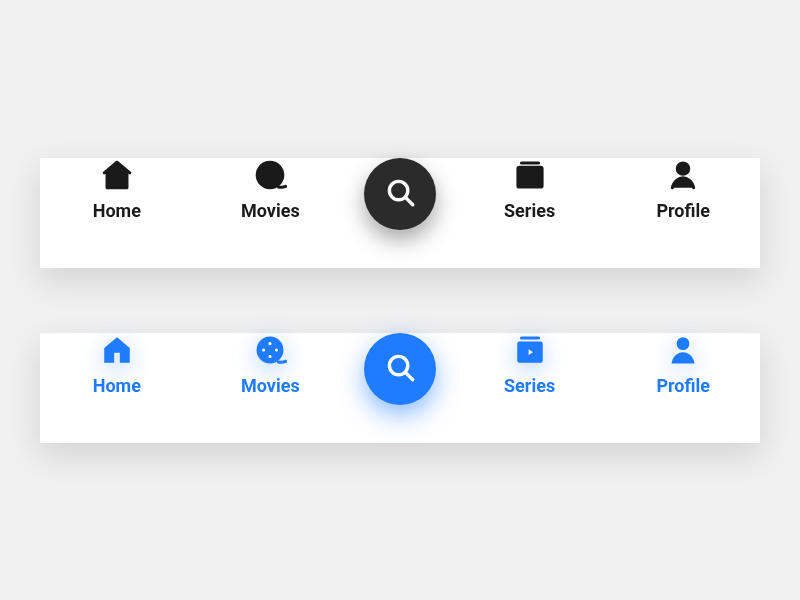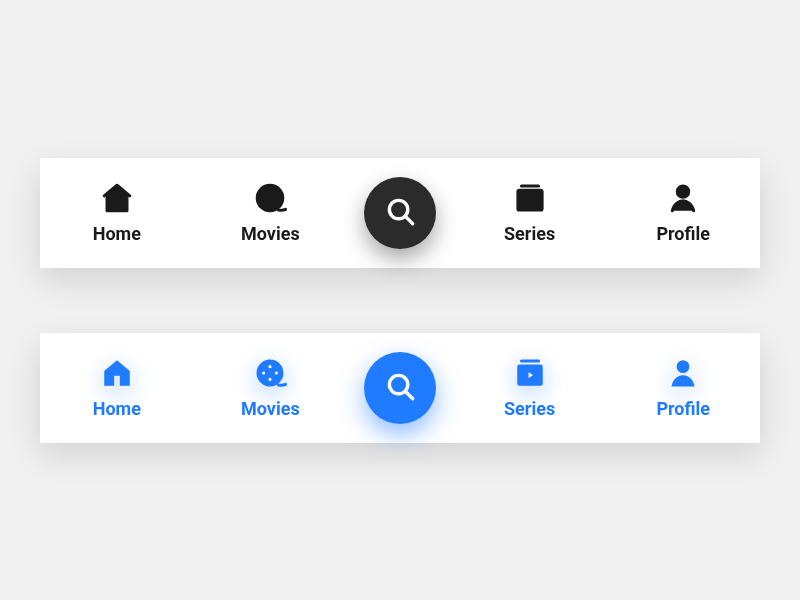--- a/index.html
+++ b/index.html
@@ -13,21 +13,20 @@
     justify-content: center;
     align-items: center;
     gap: 65px;
   }
   .navbar {
     width: 720px;
     height: 110px;
     background: #ffffff;
     box-shadow: 0 12px 30px rgba(0,0,0,0.12);
     display: flex;
-    align-items: center;
     justify-content: space-around;
     position: relative;
   }
   .nav-item {
     display: flex;
     flex-direction: column;
     align-items: center;
     gap: 8px;
     width: 120px;
     cursor: pointer;

